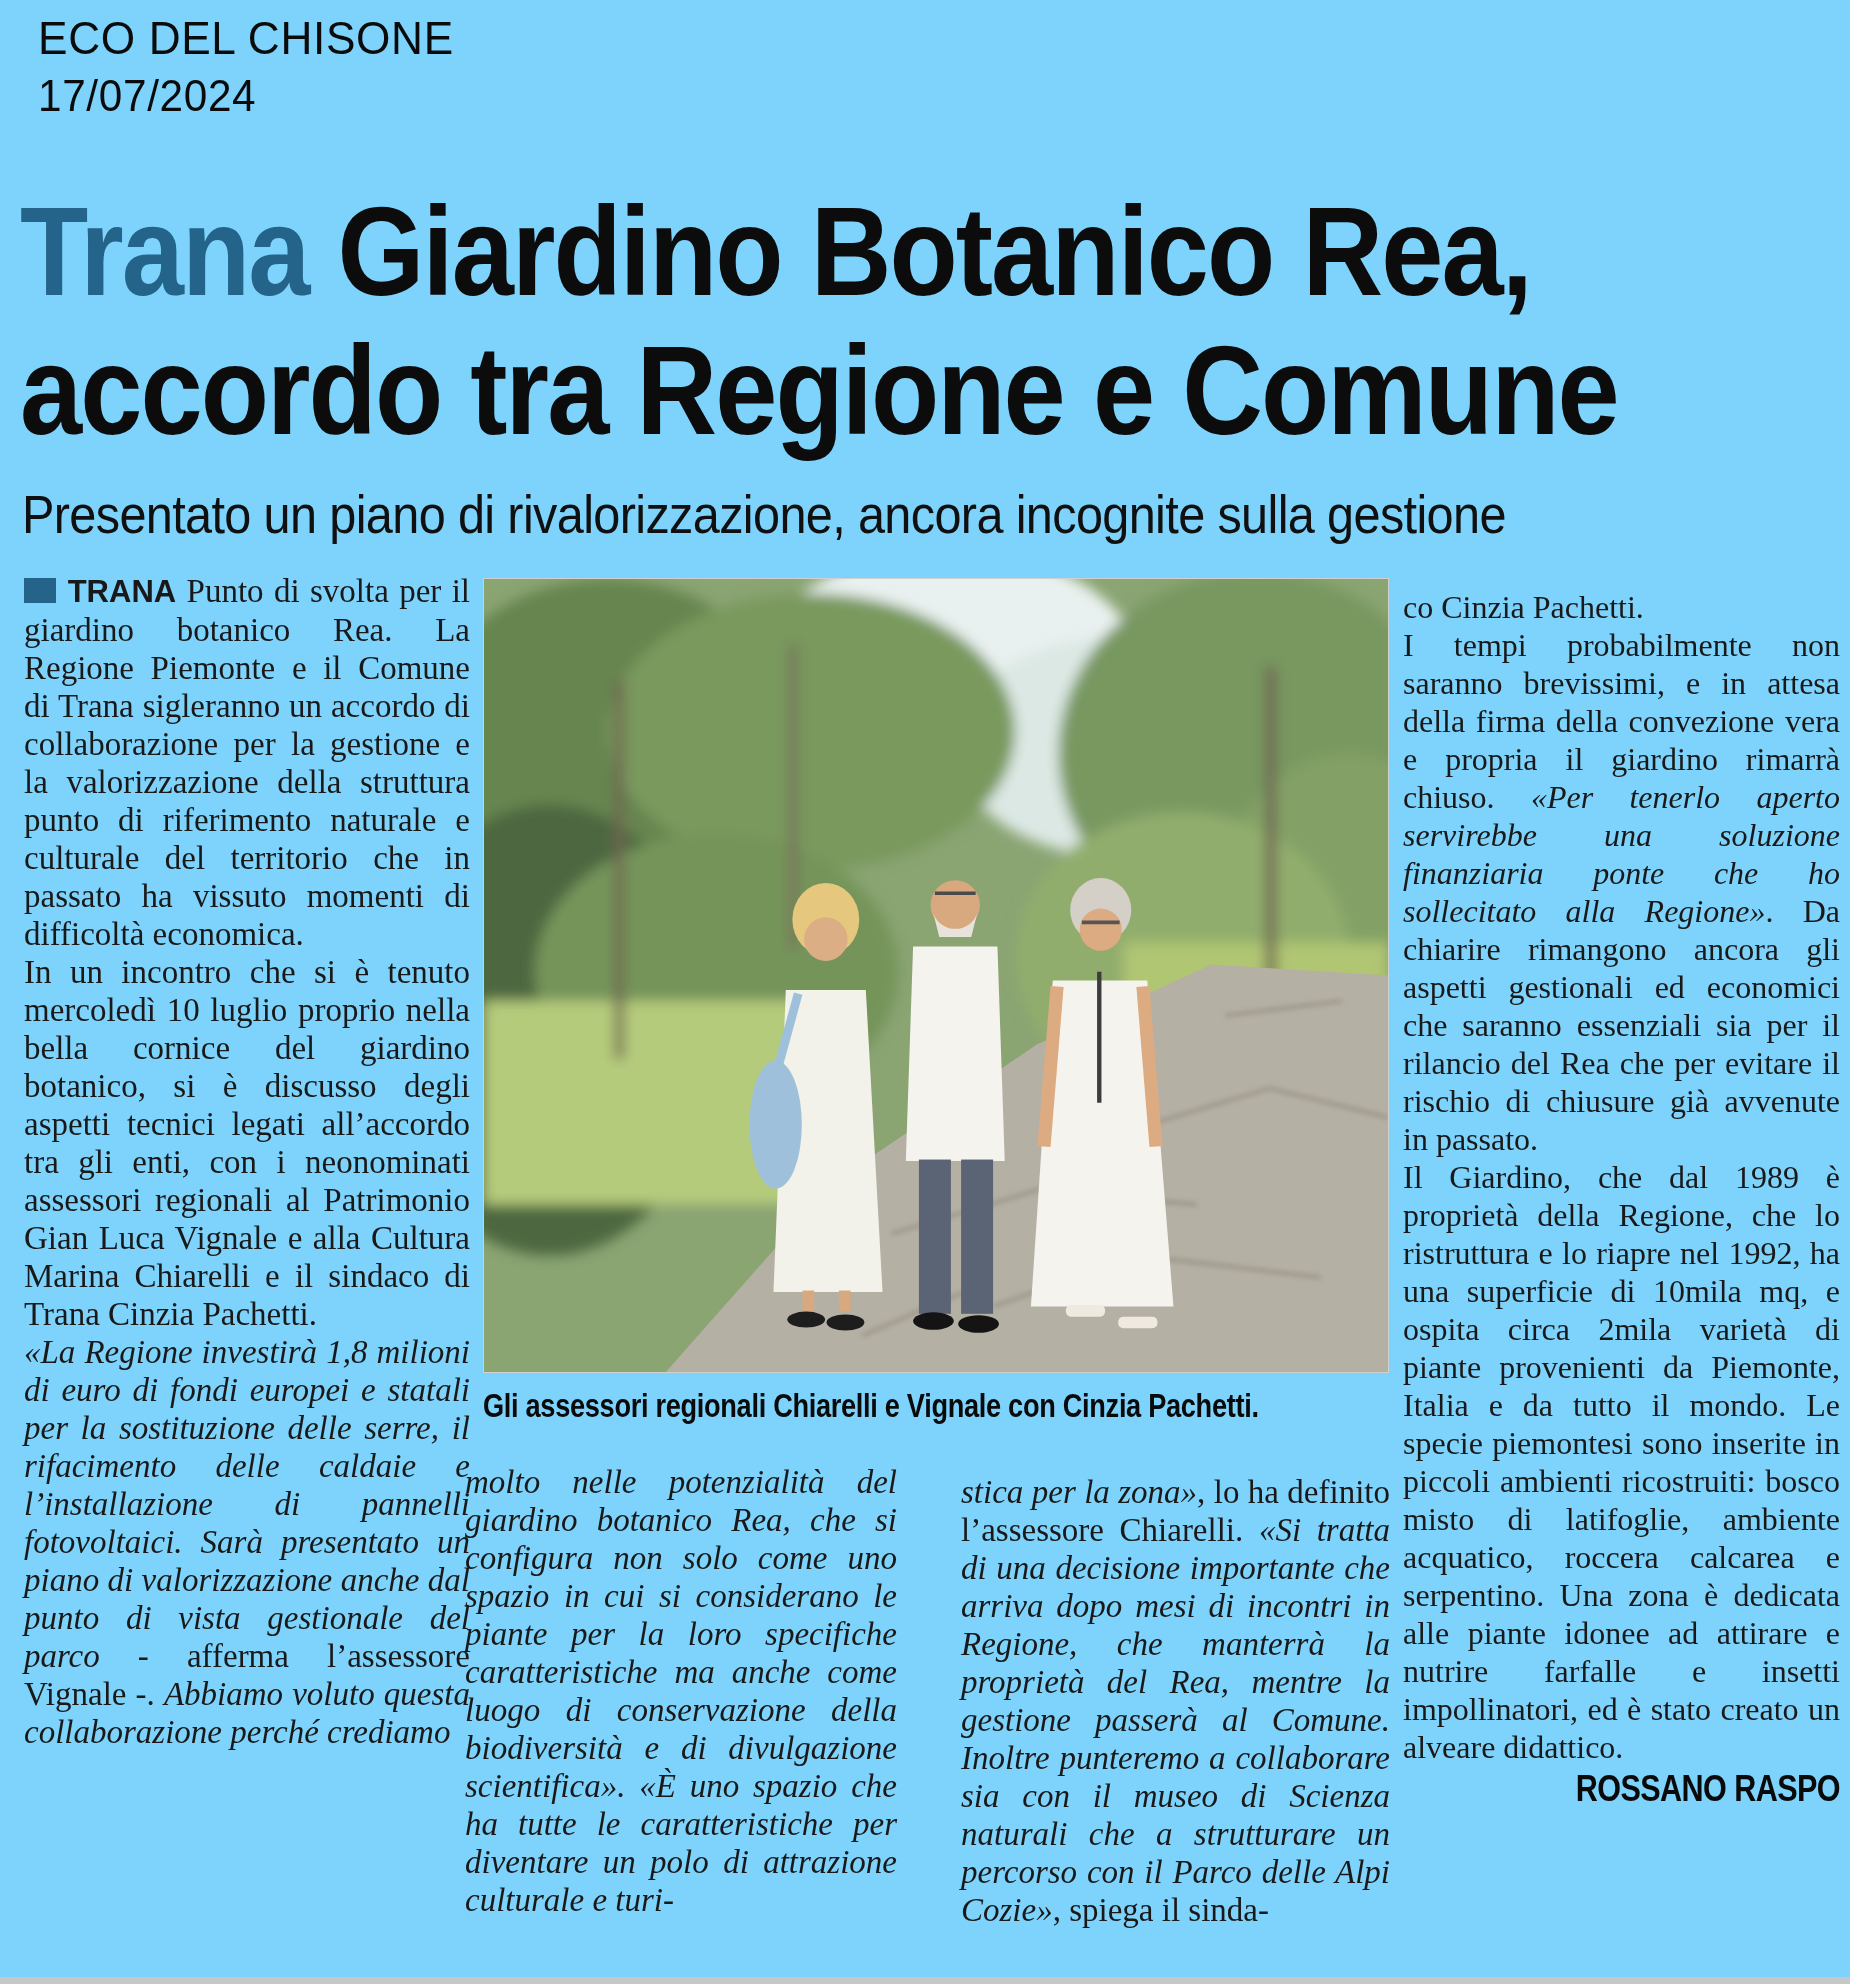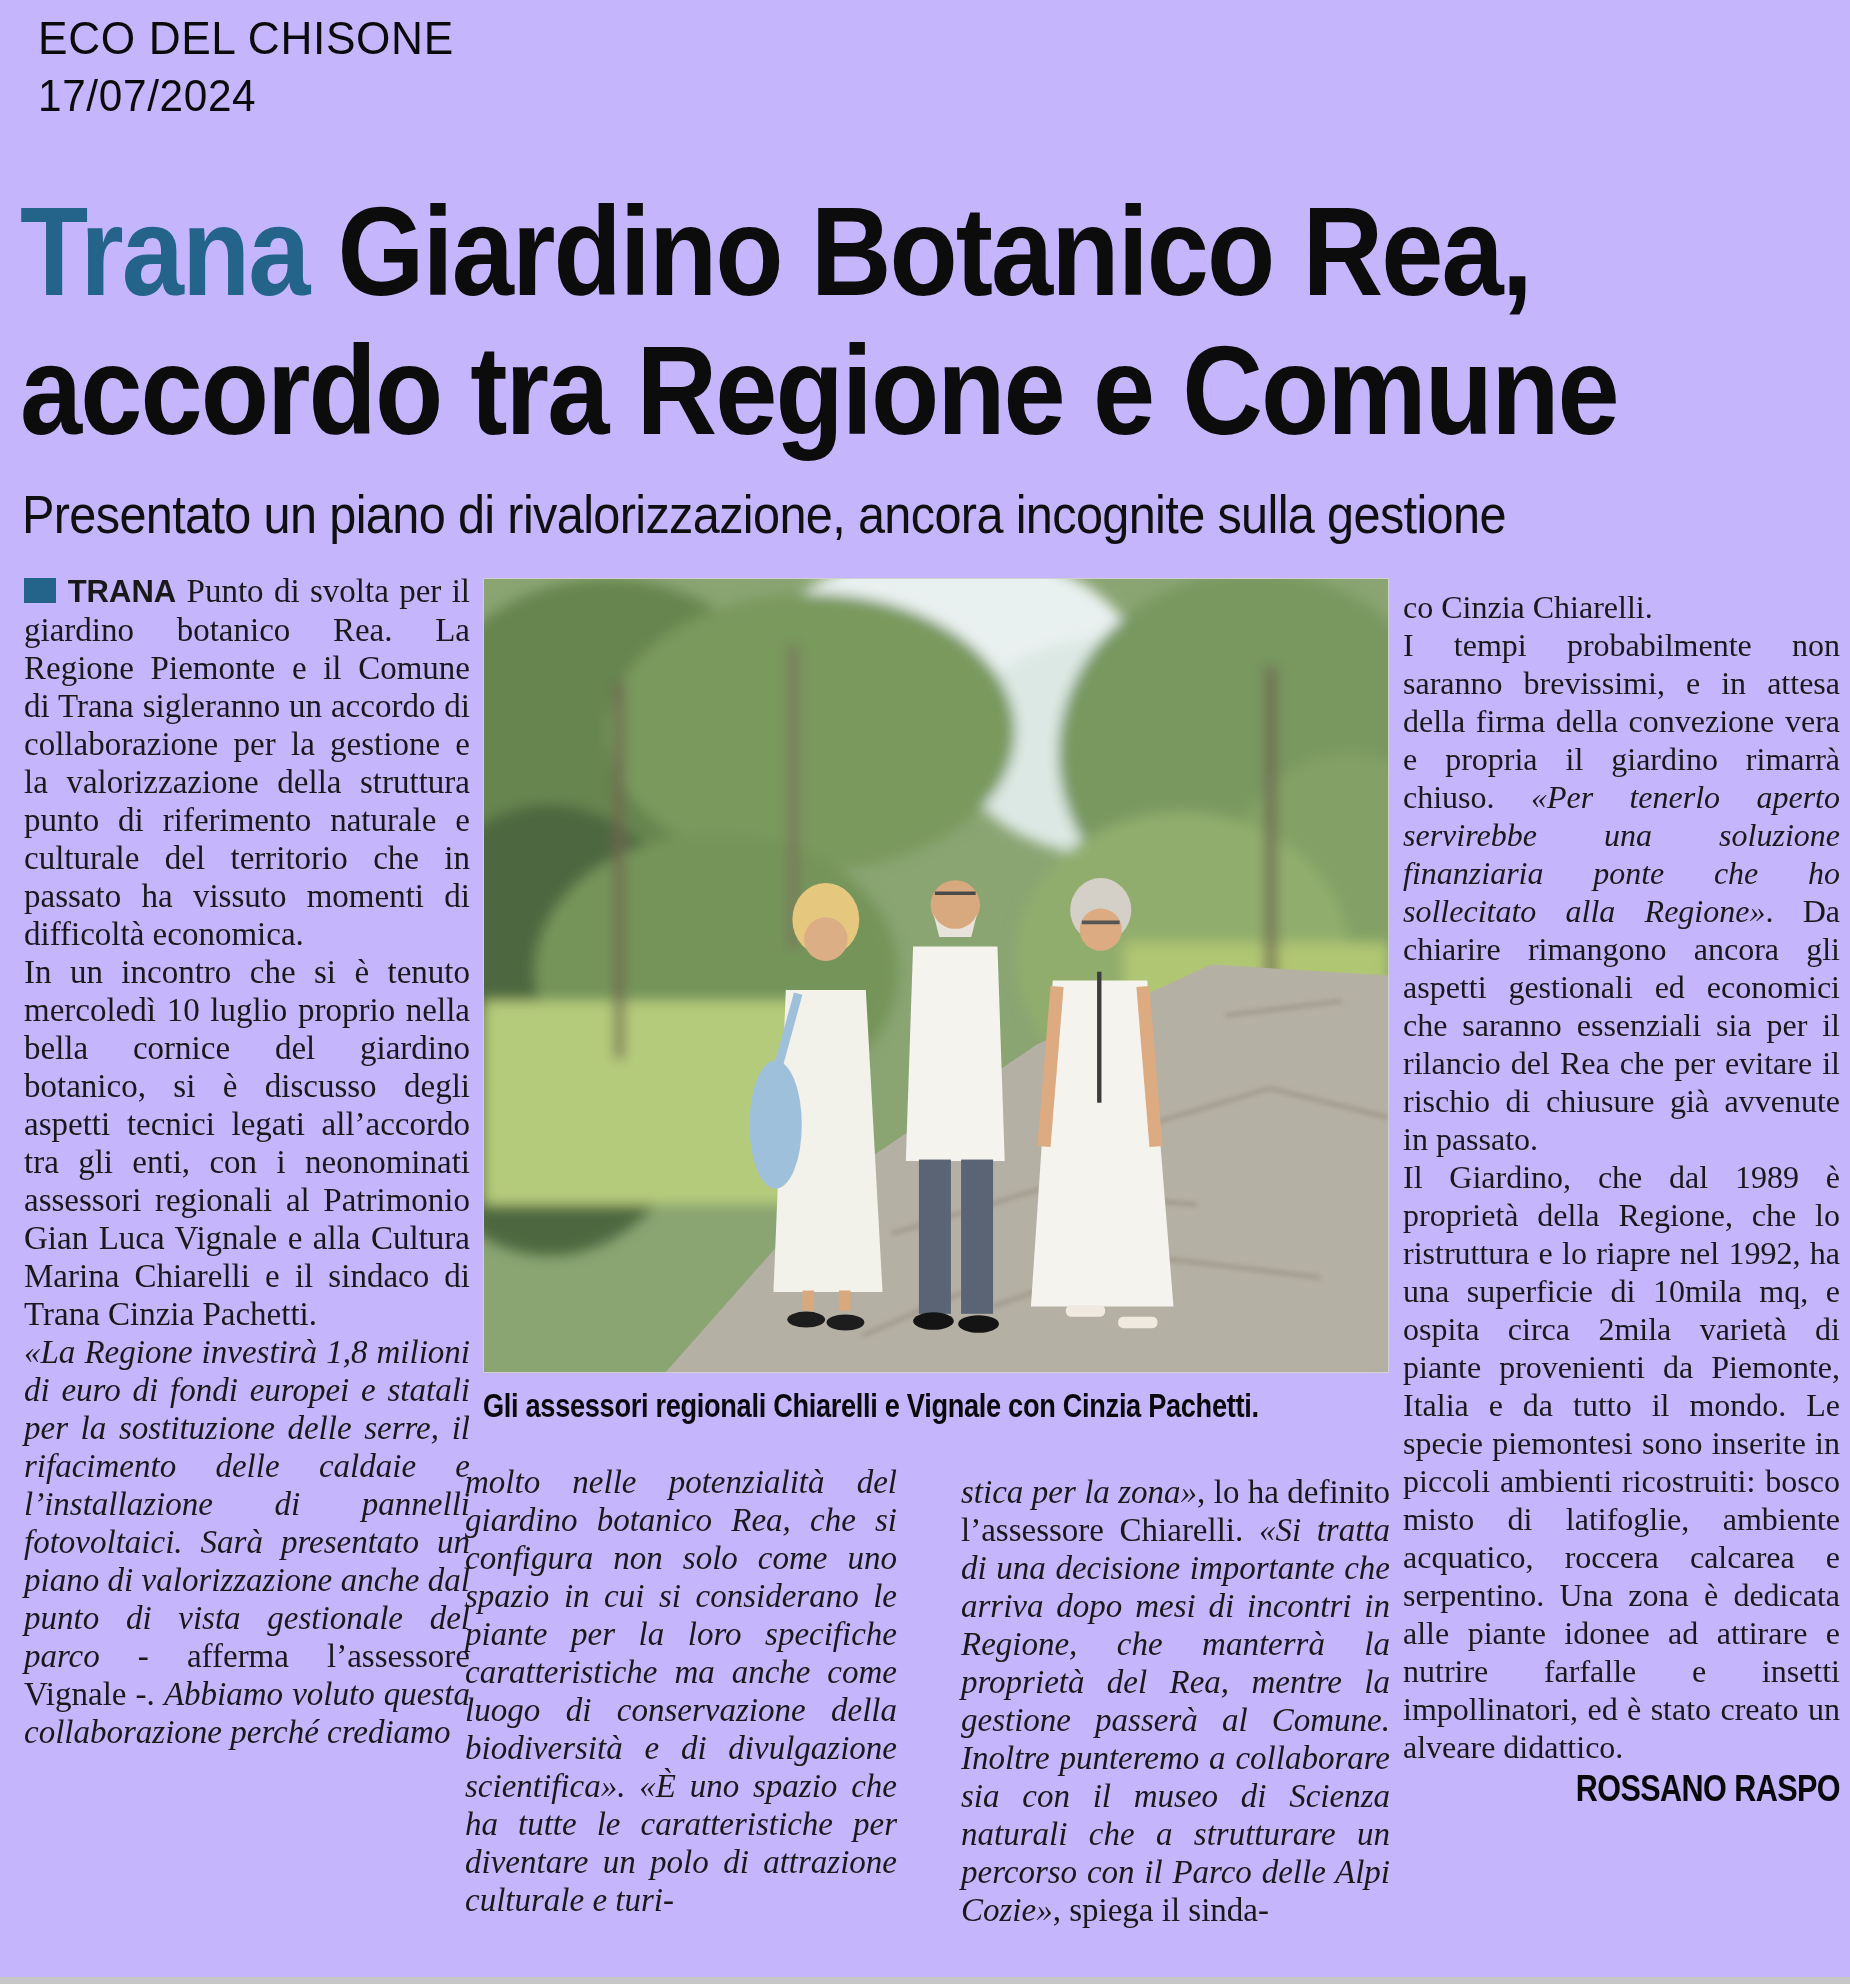--- a/index.html
+++ b/index.html
@@ -1,16 +1,16 @@
 <!DOCTYPE html>
 <html lang="it" style="font-size:11.7px"><head>
 <meta charset="utf-8">
 <style>
   html,body{margin:0;padding:0;background:#ffffff;}
-  .page{position:relative;width:1851px;height:1985px;background:#c4b5fd;overflow:hidden;
+  .page{position:relative;width:1851px;height:1985px;background:#7dd3fc;overflow:hidden;
         font-family:"Liberation Serif", serif;color:#191919;}
 
   
   .masthead{position:absolute;left:38px;top:11.7px;font-family:"Liberation Sans",sans-serif;
             font-size:47px;line-height:1.12;color:#0b0b0b;letter-spacing:0.7px;
             transform:scaleX(.94);transform-origin:0 0;white-space:pre;}
   .dateline{position:absolute;left:38px;top:70px;font-family:"Liberation Sans",sans-serif;
             font-size:45px;color:#0b0b0b;letter-spacing:0.7px;transform:scaleX(.94);transform-origin:0 0;}
 
   
@@ -143,21 +143,21 @@
       <p class="para"><span class="seg-normal">In un incontro che si è tenuto mercoledì 10 luglio proprio nella bella cornice del giardino botanico, si è discusso degli aspetti tecnici legati all’accordo tra gli enti, con i neonominati assessori regionali al Patrimonio Gian Luca Vignale e alla Cultura Marina Chiarelli e il sindaco di Trana Cinzia Pachetti.</span></p>
       <p class="para"><span class="seg-italic">«La Regione investirà 1,8 milioni di euro di fondi europei e statali per la sostituzione delle serre, il rifacimento delle caldaie e l’installazione di pannelli fotovoltaici. Sarà presentato un piano di valorizzazione anche dal punto di vista gestionale del parco</span><span class="seg-normal"> - afferma l’assessore Vignale -. </span><span class="seg-italic">Abbiamo voluto questa collaborazione perché crediamo</span></p>
     </div>
   <div class="col col2">
       <p class="para"><span class="seg-italic">molto nelle potenzialità del giardino botanico Rea, che si configura non solo come uno spazio in cui si considerano le piante per la loro specifiche caratteristiche ma anche come luogo di conservazione della biodiversità e di divulgazione scientifica». «È uno spazio che ha tutte le caratteristiche per diventare un polo di attrazione culturale e turi-</span></p>
     </div>
   <div class="col col3">
       <p class="para"><span class="seg-italic">stica per la zona»</span><span class="seg-normal">, lo ha definito l’assessore Chiarelli. </span><span class="seg-italic">«Si tratta di una decisione importante che arriva dopo mesi di incontri in Regione, che manterrà la proprietà del Rea, mentre la gestione passerà al Comune. Inoltre punteremo a collaborare sia con il museo di Scienza naturali che a strutturare un percorso con il Parco delle Alpi Cozie»</span><span class="seg-normal">, spiega il sinda-</span></p>
     </div>
   <div class="col col4">
-  <p class="para"><span class="seg-normal">co Cinzia Chiarelli.</span></p>
+  <p class="para"><span class="seg-normal">co Cinzia Pachetti.</span></p>
       <p class="para"><span class="seg-normal">I tempi probabilmente non saranno brevissimi, e in attesa della firma della convezione vera e propria il giardino rimarrà chiuso. </span><span class="seg-italic">«Per tenerlo aperto servirebbe una soluzione finanziaria ponte che ho sollecitato alla Regione»</span><span class="seg-normal">. Da chiarire rimangono ancora gli aspetti gestionali ed economici che saranno essenziali sia per il rilancio del Rea che per evitare il rischio di chiusure già avvenute in passato.</span></p>
       <p class="para"><span class="seg-normal">Il Giardino, che dal 1989 è proprietà della Regione, che lo ristruttura e lo riapre nel 1992, ha una superficie di 10mila mq, e ospita circa 2mila varietà di piante provenienti da Piemonte, Italia e da tutto il mondo. Le specie piemontesi sono inserite in piccoli ambienti ricostruiti: bosco misto di latifoglie, ambiente acquatico, roccera calcarea e serpentino. Una zona è dedicata alle piante idonee ad attirare e nutrire farfalle e insetti impollinatori, ed è stato creato un alveare didattico.</span></p>
       <span class="byline">ROSSANO RASPO</span>
     </div>
 
   <div class="bottom-bar"></div>
 </div>
 
 
 </body></html>

